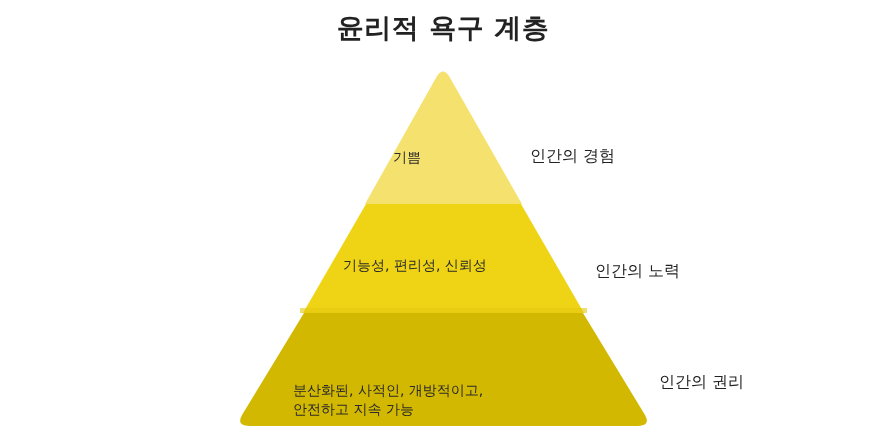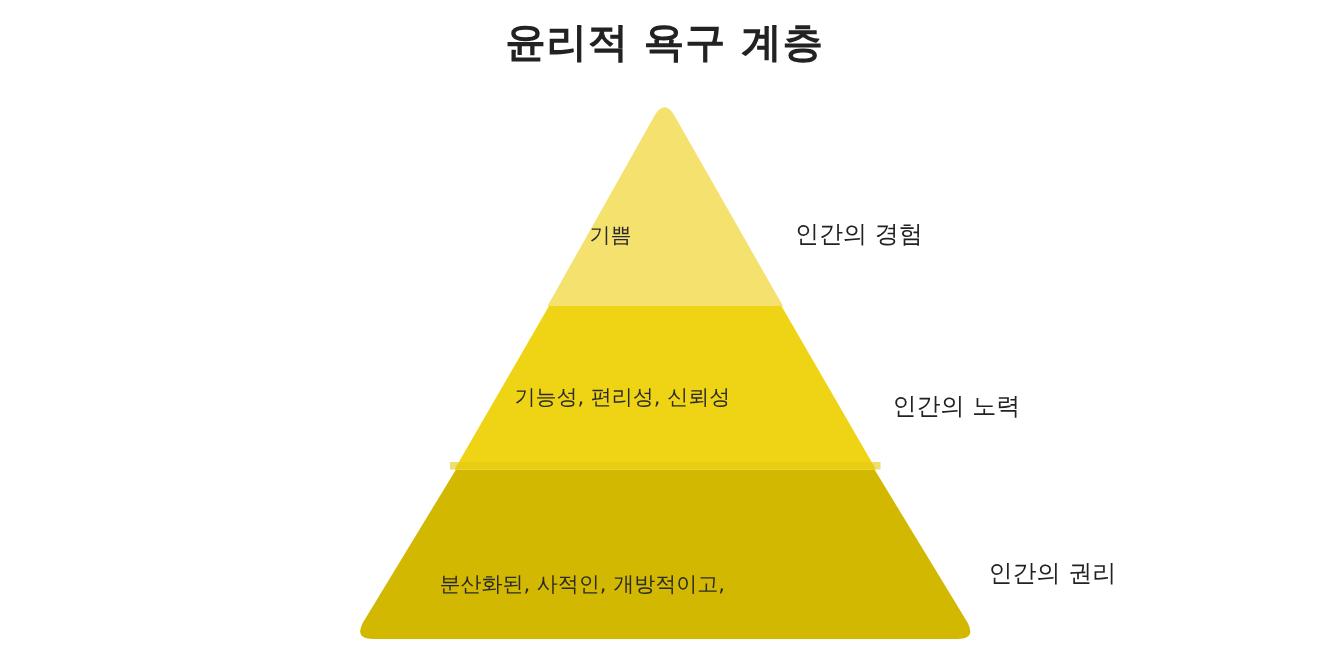--- a/index.html
+++ b/index.html
@@ -60,17 +60,18 @@
 
   <path d="M437,76 Q443,67 449,76 L522,204 L365,204 Z" fill="#F5E16E"></path>
 </svg>
 
 <div class="layer-text" style="left:393px; top:148px; width:100px;">기쁨</div>
 
 <div class="layer-text" style="left:343px; top:256px; width:200px;">기능성, 편리성, 신뢰성</div>
 
 <div class="layer-text" style="left:293px; top:346px; width:300px;margin-top:35px;">
   <div>분산화된, 사적인, 개방적이고,</div>
+  <div>안전하고 지속 가능</div>
 </div>
 
 <div class="side-label" style="left:530px; top:146px;">인간의 경험</div>
 <div class="side-label" style="left:595px; top:249px;margin-top:12px;">인간의 노력</div>
 <div class="side-label" style="left:659px; top:372px;">인간의 권리</div>
 
 </body></html>

